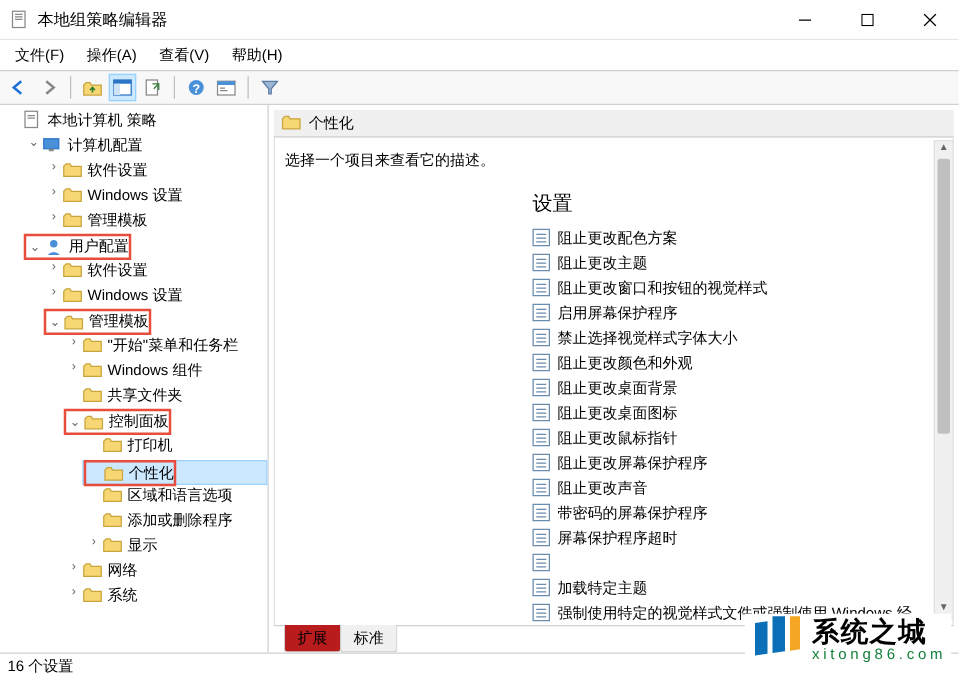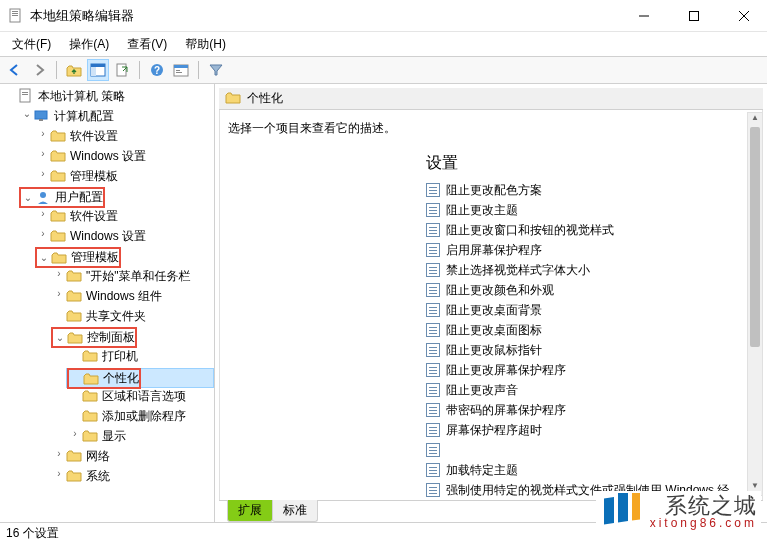--- a/index.html
+++ b/index.html
@@ -50,30 +50,30 @@
 .col-header.plain { text-decoration:none; color:#000; cursor:default; }
 .setting-item { display:flex; align-items:center; height:20px; gap:6px; cursor:pointer; }
 .setting-icon { width:14px; height:14px; border:1px solid #6a8caf; position:relative; flex-shrink:0; }
 .setting-icon::before, .setting-icon::after { content:''; position:absolute; background:#6a8caf; }
 .setting-icon::before { left:2px; right:2px; top:3px; height:1px; }
 .setting-icon::after { left:2px; right:2px; top:6px; height:1px; box-shadow: 0 3px 0 #6a8caf; }
 
 
 .tabs { height:22px; display:flex; align-items:flex-end; border-top:1px solid #d0d0d0; margin:0 4px; padding-left:8px; }
 .tab { padding:2px 10px; border:1px solid #d0d0d0; border-top:none; background:#f0f0f0; cursor:pointer; border-bottom-left-radius:3px; border-bottom-right-radius:3px; margin-right:-1px; }
-.tab.active { background:#84cc16; }
+.tab.active { background:#b91c1c; }
 
 
 .statusbar { height:22px; border-top:1px solid #d0d0d0; padding:2px 6px; display:flex; align-items:center; }
 
 
 .watermark { position:absolute; right:6px; bottom:6px; display:flex; align-items:center; gap:6px; background:#fff; padding:2px 4px; }
 .watermark .logo { width:44px; height:38px; }
-.watermark .text1 { color:#404040; font-size:22px; font-weight:400; letter-spacing:1px; line-height:1;text-align:right; }
-.watermark .text2 { color:#b91c1c; font-size:12px; letter-spacing:3px; line-height:1; }
+.watermark .text1 { color:#000000; font-size:22px; font-weight:700; letter-spacing:1px; line-height:1; }
+.watermark .text2 { color:#15803d; font-size:12px; letter-spacing:3px; line-height:1; }
 
 
 .vscroll { position:absolute; right:4px; top:28px; bottom:26px; width:16px; background:#f0f0f0; border:1px solid #e0e0e0; }
 .vscroll .thumb { position:absolute; left:2px; right:2px; top:14px; height:220px; background:#c0c0c0; border-radius:2px; }
 .vscroll .arrow { position:absolute; left:0; right:0; height:14px; text-align:center; font-size:8px; color:#666; }
 .vscroll .arrow.up { top:0; }
 .vscroll .arrow.down { bottom:0; }
 
 
 svg { display:block; }

